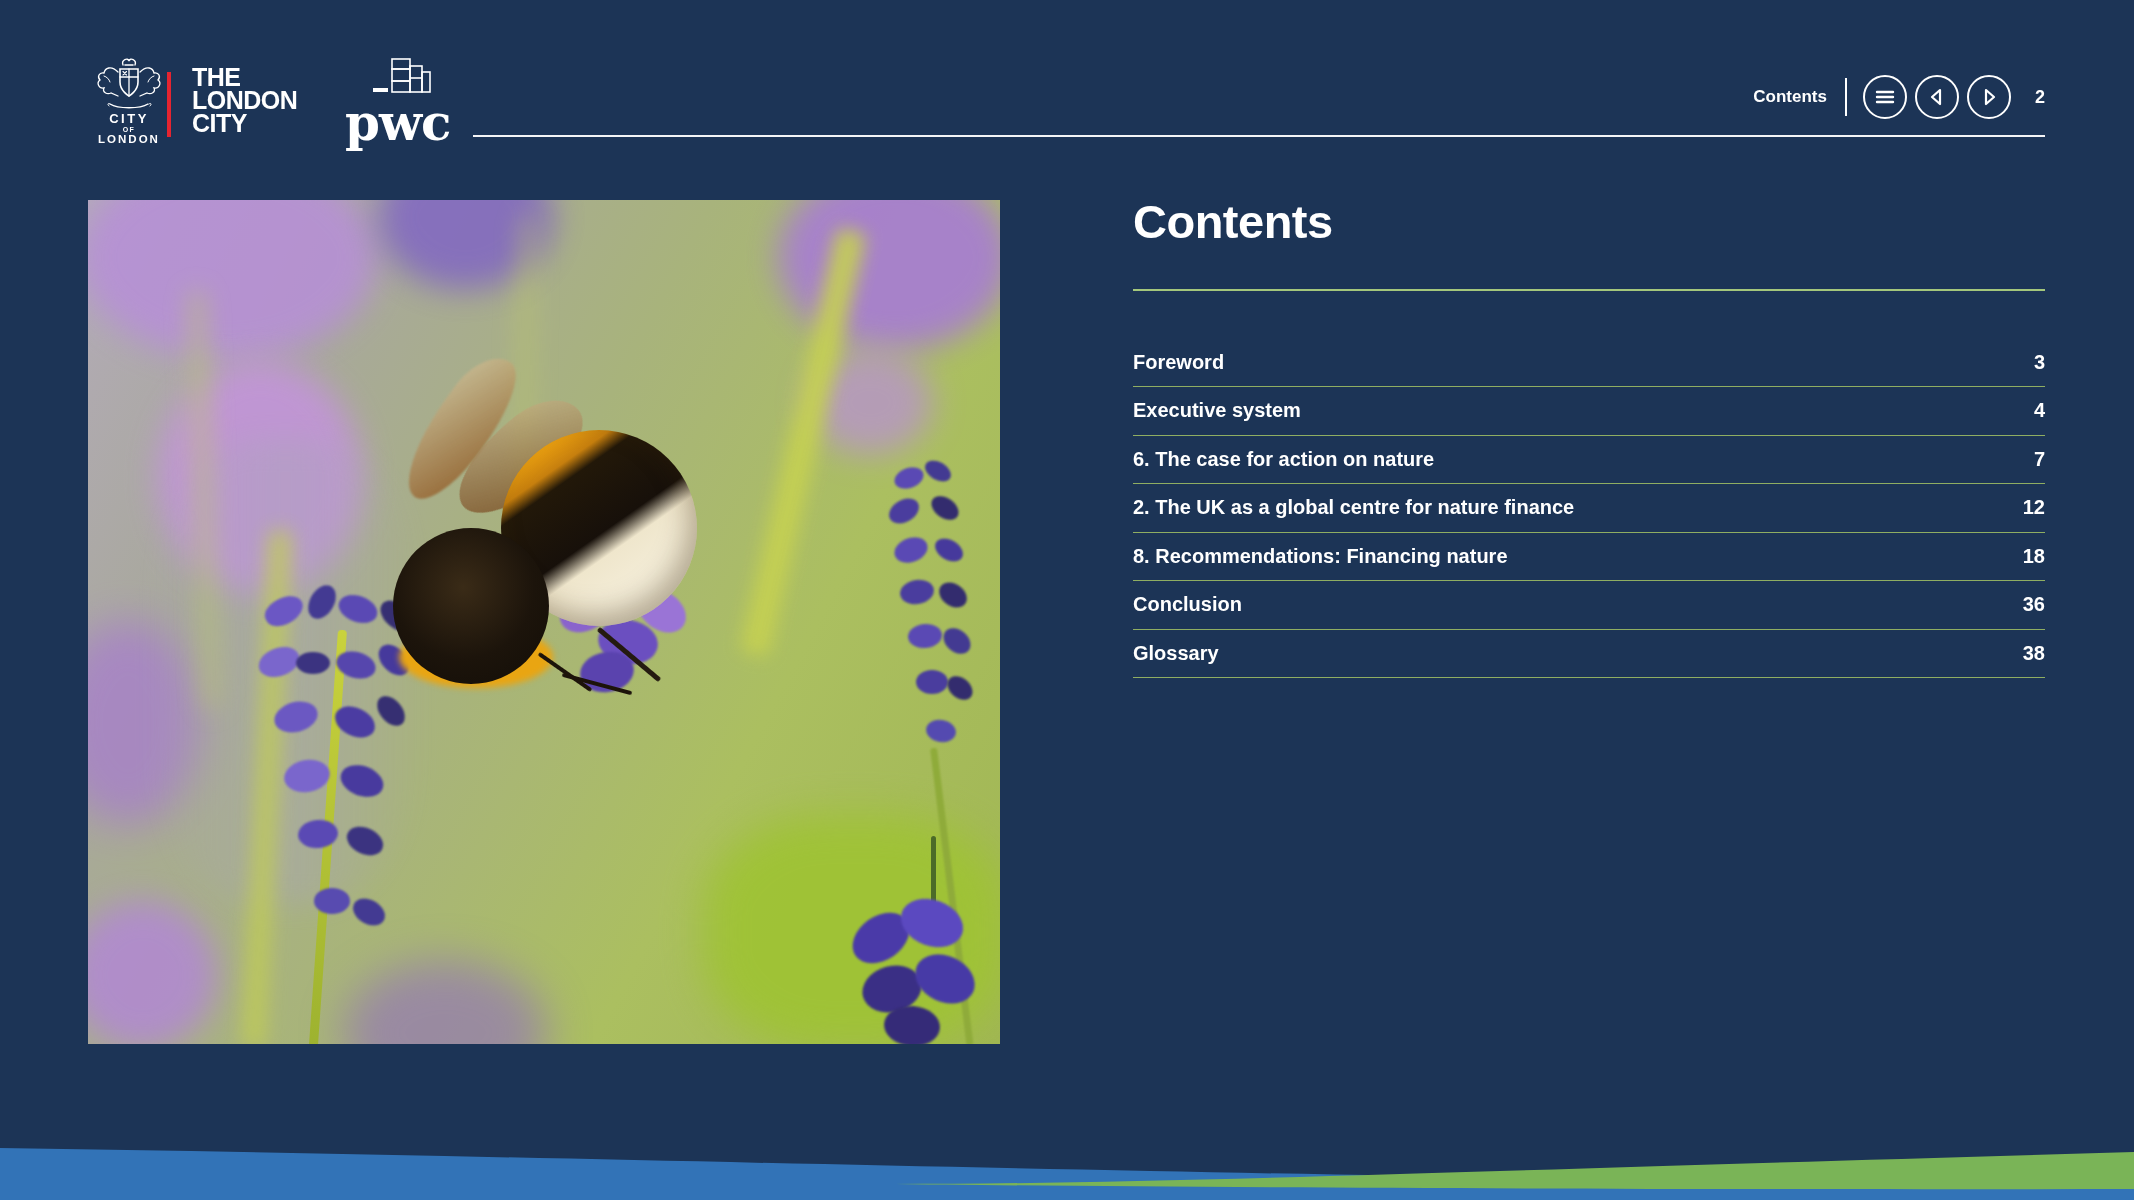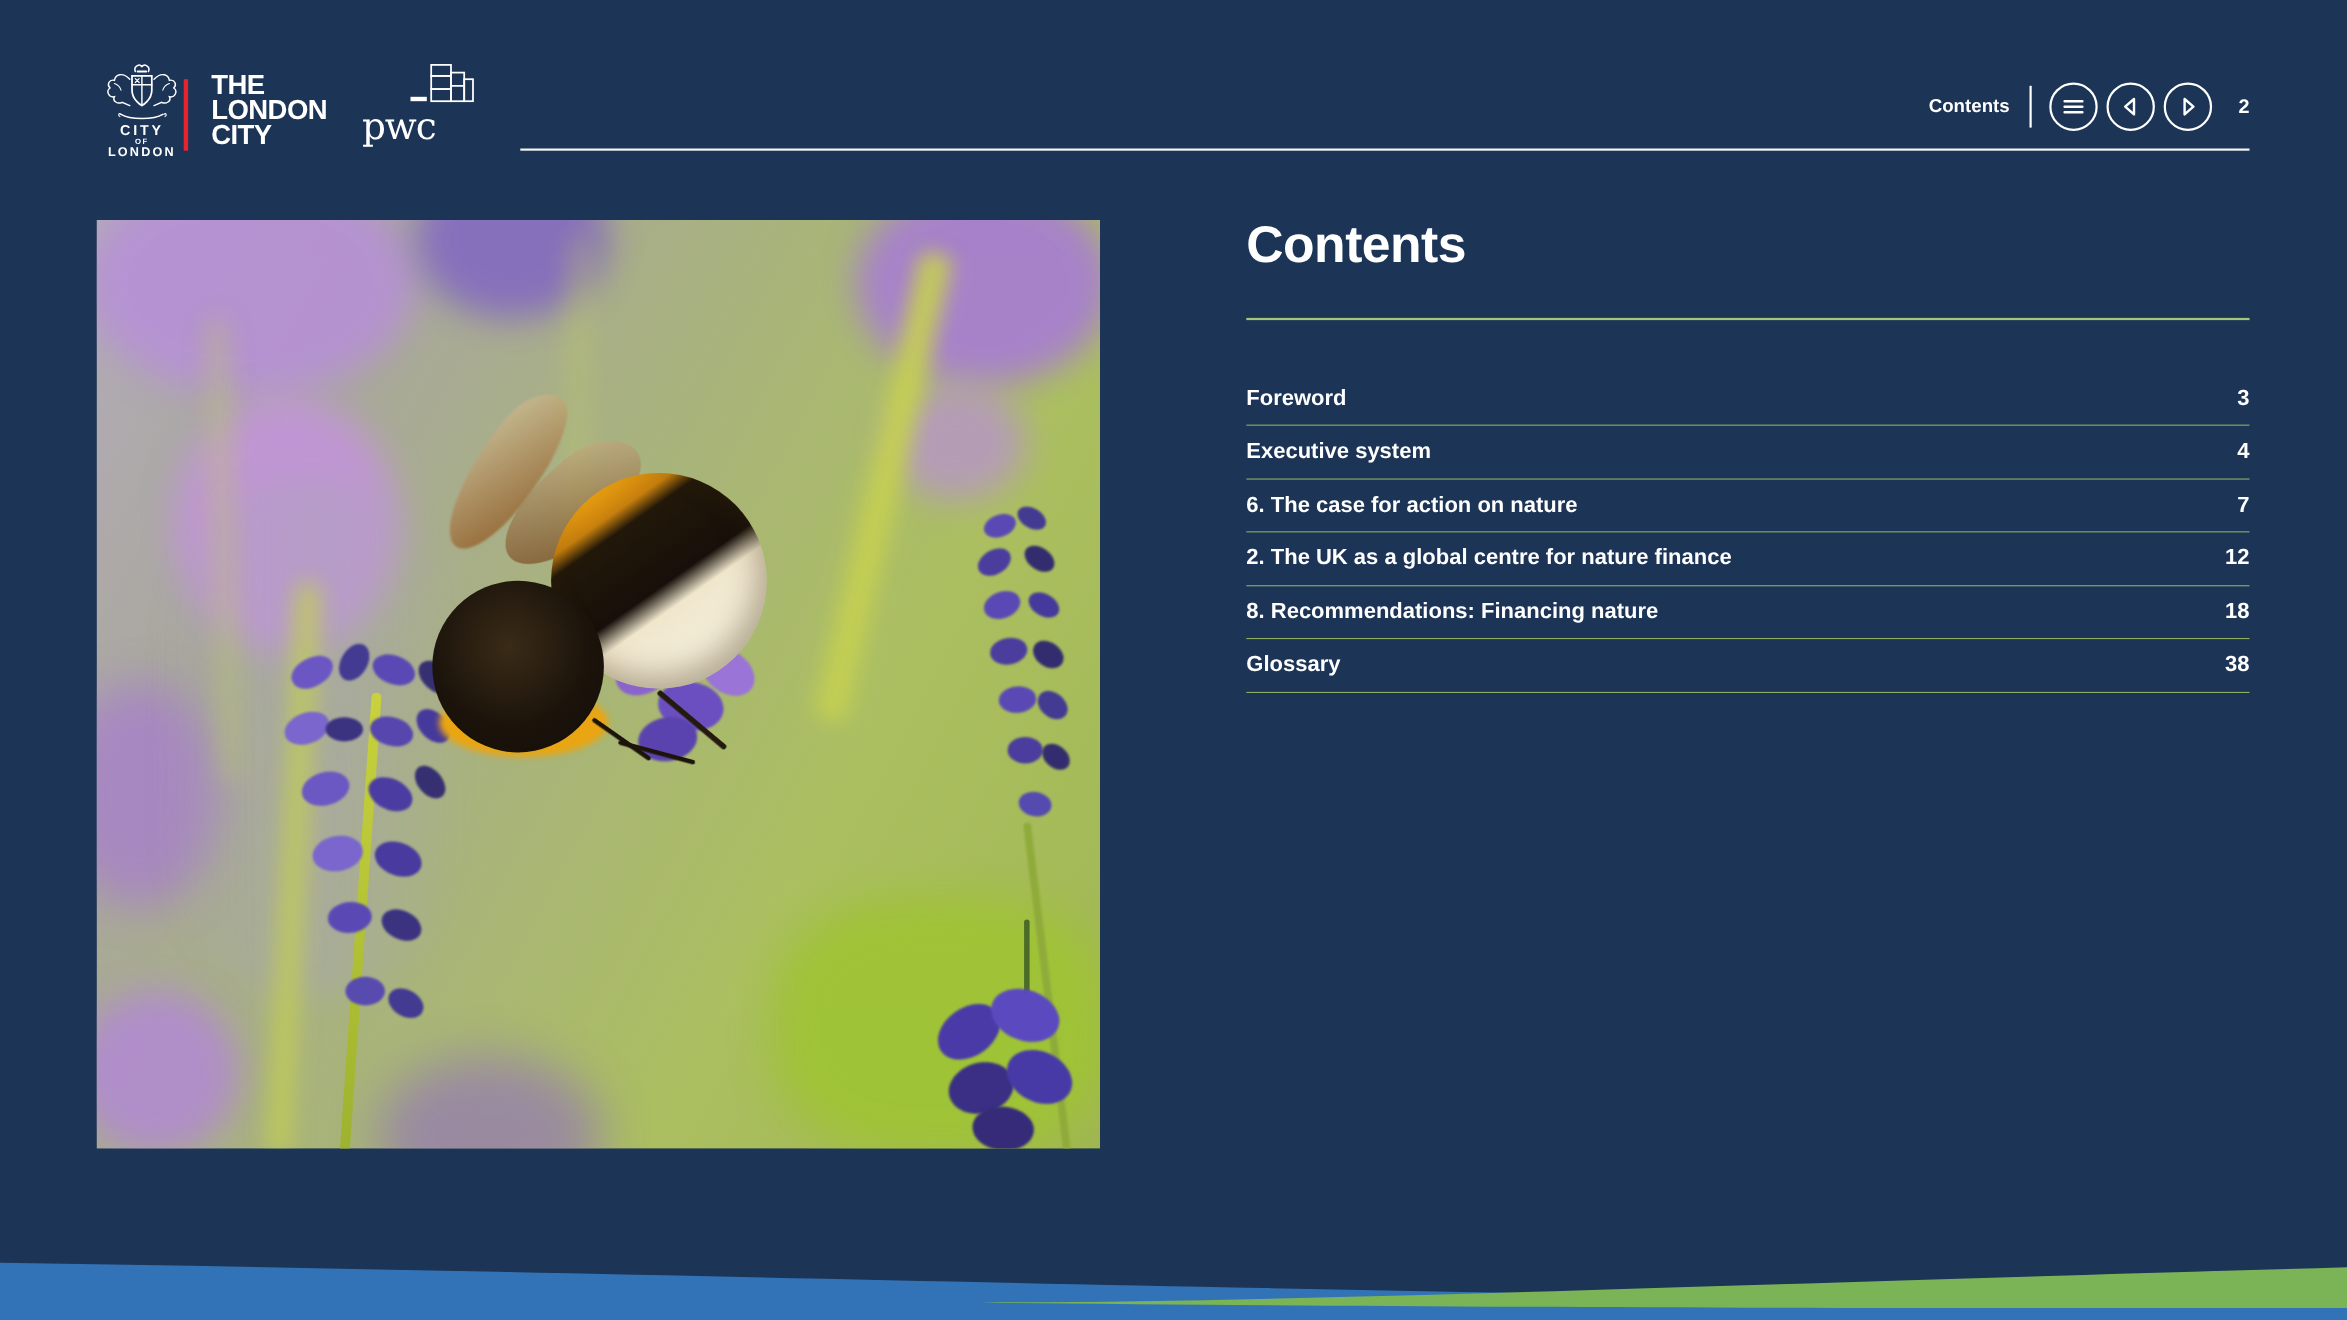--- a/index.html
+++ b/index.html
@@ -12,21 +12,21 @@
   .crest-block{position:absolute;left:88px;top:56px;width:82px;text-align:center;}
   .crest-block svg{display:block;margin:0 auto;}
   .crest-caption{margin-top:2px;line-height:1;}
   .crest-caption .l1{font-size:13px;font-weight:700;letter-spacing:2.5px;}
   .crest-caption .l2{font-size:7px;font-weight:700;letter-spacing:1.5px;margin:1px 0;}
   .crest-caption .l3{font-size:11.5px;font-weight:700;letter-spacing:2px;}
   .red-divider{position:absolute;left:167px;top:72px;width:4px;height:65px;background:#e62430;}
   .global-city{position:absolute;left:192px;top:66px;font-size:25px;font-weight:700;line-height:23px;letter-spacing:-0.5px;}
   .pwc-block{position:absolute;left:329px;top:58px;width:110px;height:85px;}
   .pwc-blocks{position:absolute;left:44px;top:0;}
-  .pwc-word{position:absolute;left:0;top:40px;font-family:"DejaVu Serif", serif;font-weight:400;font-size:34px;letter-spacing:-1px;line-height:1;}
+  .pwc-word{position:absolute;left:16px;top:40px;font-family:"DejaVu Serif", serif;font-weight:700;font-size:50px;letter-spacing:-1px;line-height:1;}
   
   .header-nav{position:absolute;top:74px;right:89px;height:46px;display:flex;align-items:center;}
   .nav-section-label{font-size:17px;font-weight:700;}
   .nav-divider{width:2px;height:38px;background:#fff;margin:0 16px 0 18px;}
   .nav-btn{width:44px;height:44px;border-radius:50%;border:2px solid #fff;background:transparent;
     display:flex;align-items:center;justify-content:center;margin-right:8px;box-sizing:border-box;cursor:pointer;padding:0;}
   .nav-btn:last-of-type{margin-right:0;}
   .nav-page-number{font-size:18px;font-weight:700;margin-left:22px;min-width:12px;text-align:right;}
   .header-rule{position:absolute;left:473px;top:135px;width:1572px;height:2px;background:rgba(255,255,255,0.95);}
   
@@ -237,20 +237,24 @@
           <span class="toc-page">12</span>
         </div>
 
 
         <div class="toc-row">
           <span class="toc-label">8. Recommendations: Financing nature</span>
           <span class="toc-page">18</span>
         </div>
 
 
+        <div class="toc-row">
+          <span class="toc-label">Conclusion</span>
+          <span class="toc-page">36</span>
+        </div>
 
         <div class="toc-row">
           <span class="toc-label">Glossary</span>
           <span class="toc-page">38</span>
         </div>
       </div>
   </div>
 
   <svg class="wave" viewBox="0 0 2134 60" preserveAspectRatio="none" aria-hidden="true">
     <path d="M0,8 C350,13 700,22 1150,31 C1550,39 1900,44 2134,46 L2134,60 L0,60 Z" fill="#3273b7"></path>

